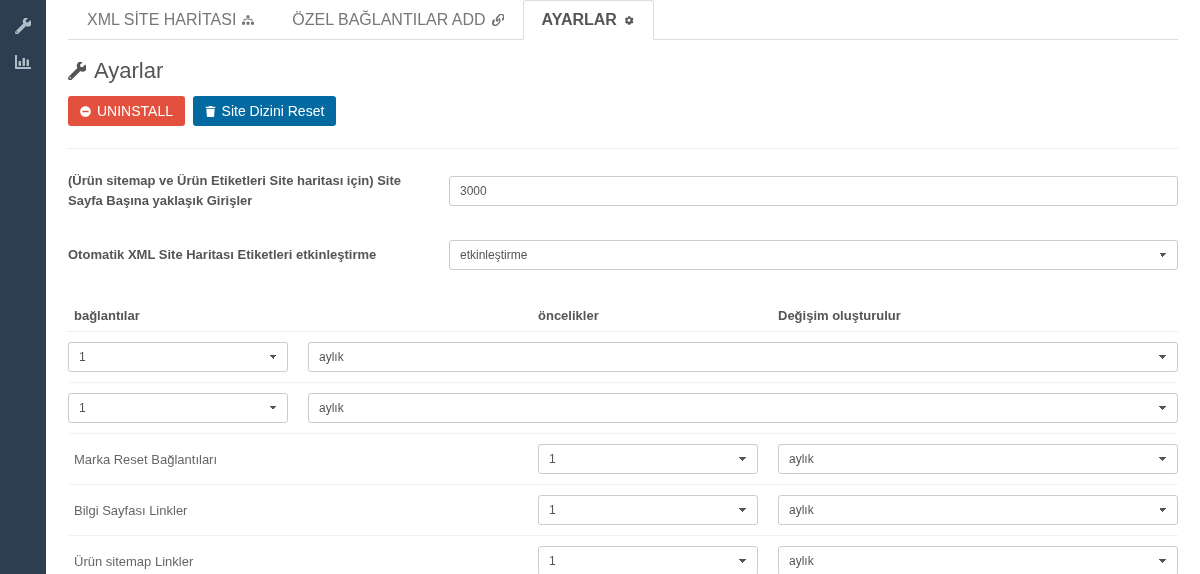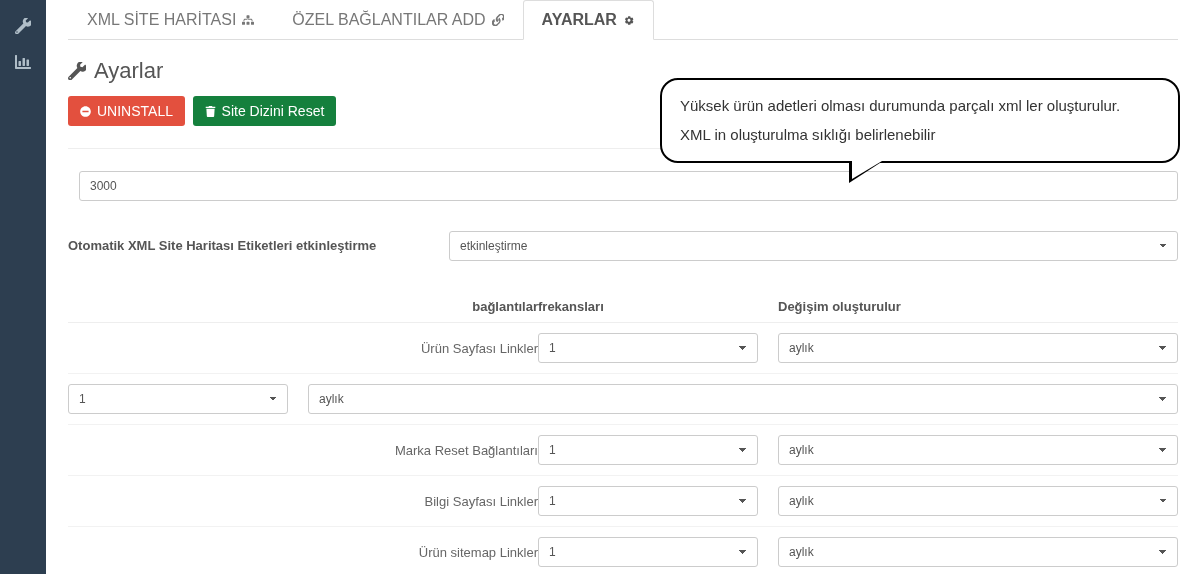--- a/index.html
+++ b/index.html
@@ -10,30 +10,30 @@
   .sidebar-item svg { width: 16px; height: 16px; fill: #b0bec8; }
   .main { flex: 1; padding: 0 22px 10px 22px; position: relative; }
   .tabs { display: flex; border-bottom: 1px solid #ddd; }
   .tab { padding: 10px 18px; font-size: 16px; color: #777; cursor: pointer; border: 1px solid transparent; border-bottom: none; display: flex; align-items: center; gap: 6px; }
   .tab.active { color: #555; border: 1px solid #ddd; border-bottom: 1px solid #fff; margin-bottom: -1px; background: #fff; border-radius: 3px 3px 0 0; font-weight: bold; }
   .tab svg { width: 12px; height: 12px; fill: currentColor; }
   h2.title { font-size: 22px; font-weight: 400; color: #555; margin: 18px 0 12px 0; display: flex; align-items: center; gap: 8px; }
   h2.title svg { width: 18px; height: 18px; fill: #555; }
   .btn { display: inline-flex; align-items: center; gap: 6px; padding: 7px 12px; font-size: 14px; color: #fff; border: none; border-radius: 3px; cursor: pointer; margin-right: 4px; }
   .btn-danger { background: #E3503E; }
-  .btn-warning { background: #15803d; }
+  .btn-warning { background: #0369a1; }
   .btn svg { width: 11px; height: 11px; fill: #fff; }
   hr { border: none; border-top: 1px solid #eee; margin: 22px 0; }
   .form-row { display: flex; align-items: center; margin-bottom: 30px; }
   .form-row .lbl { width: 370px; padding-right: 20px; color: #555; font-weight: bold; line-height: 1.5; }
   .form-row .ctrl { flex: 1; margin-left: 11px; }
   input[type=text], select { width: 100%; padding: 7px 10px; font-size: 12px; border: 1px solid #ccc; border-radius: 3px; color: #555; background: #fff; }
   select { appearance: none; background-image: linear-gradient(45deg, transparent 50%, #555 50%), linear-gradient(135deg, #555 50%, transparent 50%); background-position: calc(100% - 14px) 12px, calc(100% - 10px) 12px; background-size: 4px 4px, 4px 4px; background-repeat: no-repeat; padding-right: 24px; }
   .table-head { display: flex; font-weight: bold; color: #555; padding: 8px 0; border-bottom: 1px solid #eee; margin-top: 12px; }
-  .col-link { flex: 0 0 470px; padding-left: 6px; text-align: right; }
+  .col-link { flex: 0 0 470px; padding-left: 6px; }
   .col-prio { flex: 0 0 240px; padding-right: 20px; }
   .col-freq { flex: 1; }
   .table-row { display: flex; align-items: center; padding: 10px 0; border-bottom: 1px solid #f2f2f2; }
   .table-row .col-link { color: #666; }
   .callout { position: absolute; top: 78px; right: 20px; width: 520px; border: 2px solid #000; border-radius: 18px; background: #fff; padding: 12px 18px; font-size: 15px; line-height: 1.9; }
   .callout::after { content: ""; position: absolute; bottom: -18px; left: 190px; width: 0; height: 0; border-style: solid; border-width: 18px 30px 0 0; border-color: #fff transparent transparent transparent; z-index: 2; }
   .callout::before { content: ""; position: absolute; bottom: -22px; left: 187px; width: 0; height: 0; border-style: solid; border-width: 22px 34px 0 0; border-color: #000 transparent transparent transparent; z-index: 1; }
 </style>
 </head>
 <body>
@@ -89,49 +89,45 @@
         <span>UNINSTALL</span>
       </button>
       <button class="btn btn-warning">
         <svg viewBox="0 0 448 512">
             <path d="M432 32H312l-9-19c-4-8-12-13-21-13H166c-9 0-17 5-21 13l-9 19H16C7 32 0 39 0 48v32c0 9 7 16 16 16h416c9 0 16-7 16-16V48c0-9-7-16-16-16zM53 467c2 25 23 45 48 45h246c25 0 46-20 48-45l21-339H32l21 339z"></path>
           </svg>
         <span>Site Dizini Reset</span>
       </button>
     </div>
 
-    <div class="callout">
-      <div>Yüksek ürün adetleri olması durumunda parçalı xml ler oluşturulur.</div>
-      <div>XML in oluşturulma sıklığı belirlenebilir</div>
-    </div>
 
     <hr>
 
     <div class="form-row">
+      <div class="lbl">(Ürün sitemap ve Ürün Etiketleri Site haritası için) Site Sayfa Başına yaklaşık Girişler</div>
       <div class="ctrl"><input type="text" value="3000" style=""></div>
     </div>
 
     <div class="form-row">
       <div class="lbl">Otomatik XML Site Haritası Etiketleri etkinleştirme</div>
       <div class="ctrl">
         <select>
           <option>etkinleştirme</option>
         </select>
       </div>
     </div>
 
     <div class="table-head">
       <div class="col-link">bağlantılar</div>
-      <div class="col-prio">frekansları</div>
+      <div class="col-prio">öncelikler</div>
       <div class="col-freq">Değişim oluşturulur</div>
     </div>
 
     <div id="rows-container">
         <div class="table-row">
-          <div class="col-link">Ürün Sayfası Linkler</div>
           <div class="col-prio"><select><option>1</option></select></div>
           <div class="col-freq"><select><option>aylık</option></select></div>
         </div>
         <div class="table-row">
           <div class="col-prio"><select><option>1</option></select></div>
           <div class="col-freq"><select><option>aylık</option></select></div>
         </div>
         <div class="table-row">
           <div class="col-link">Marka Reset Bağlantıları</div>
           <div class="col-prio"><select><option>1</option></select></div>

